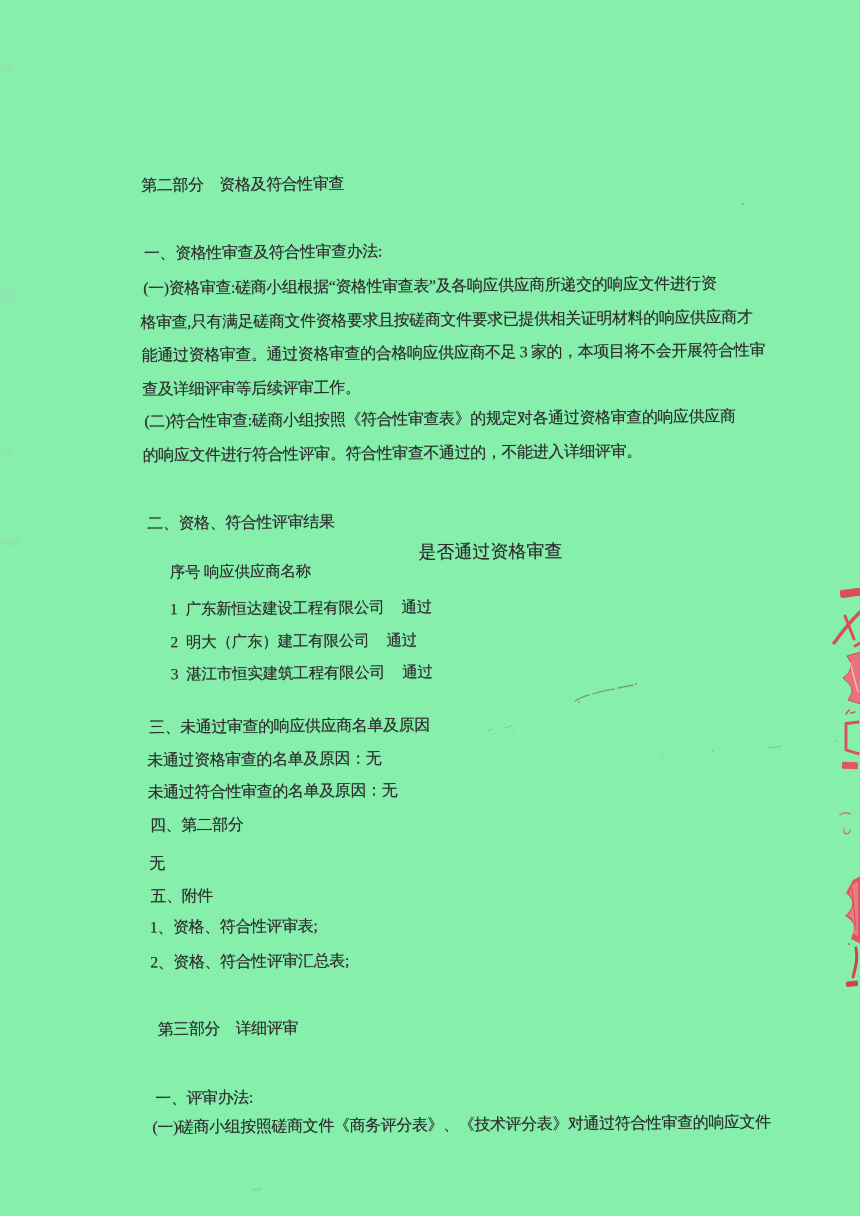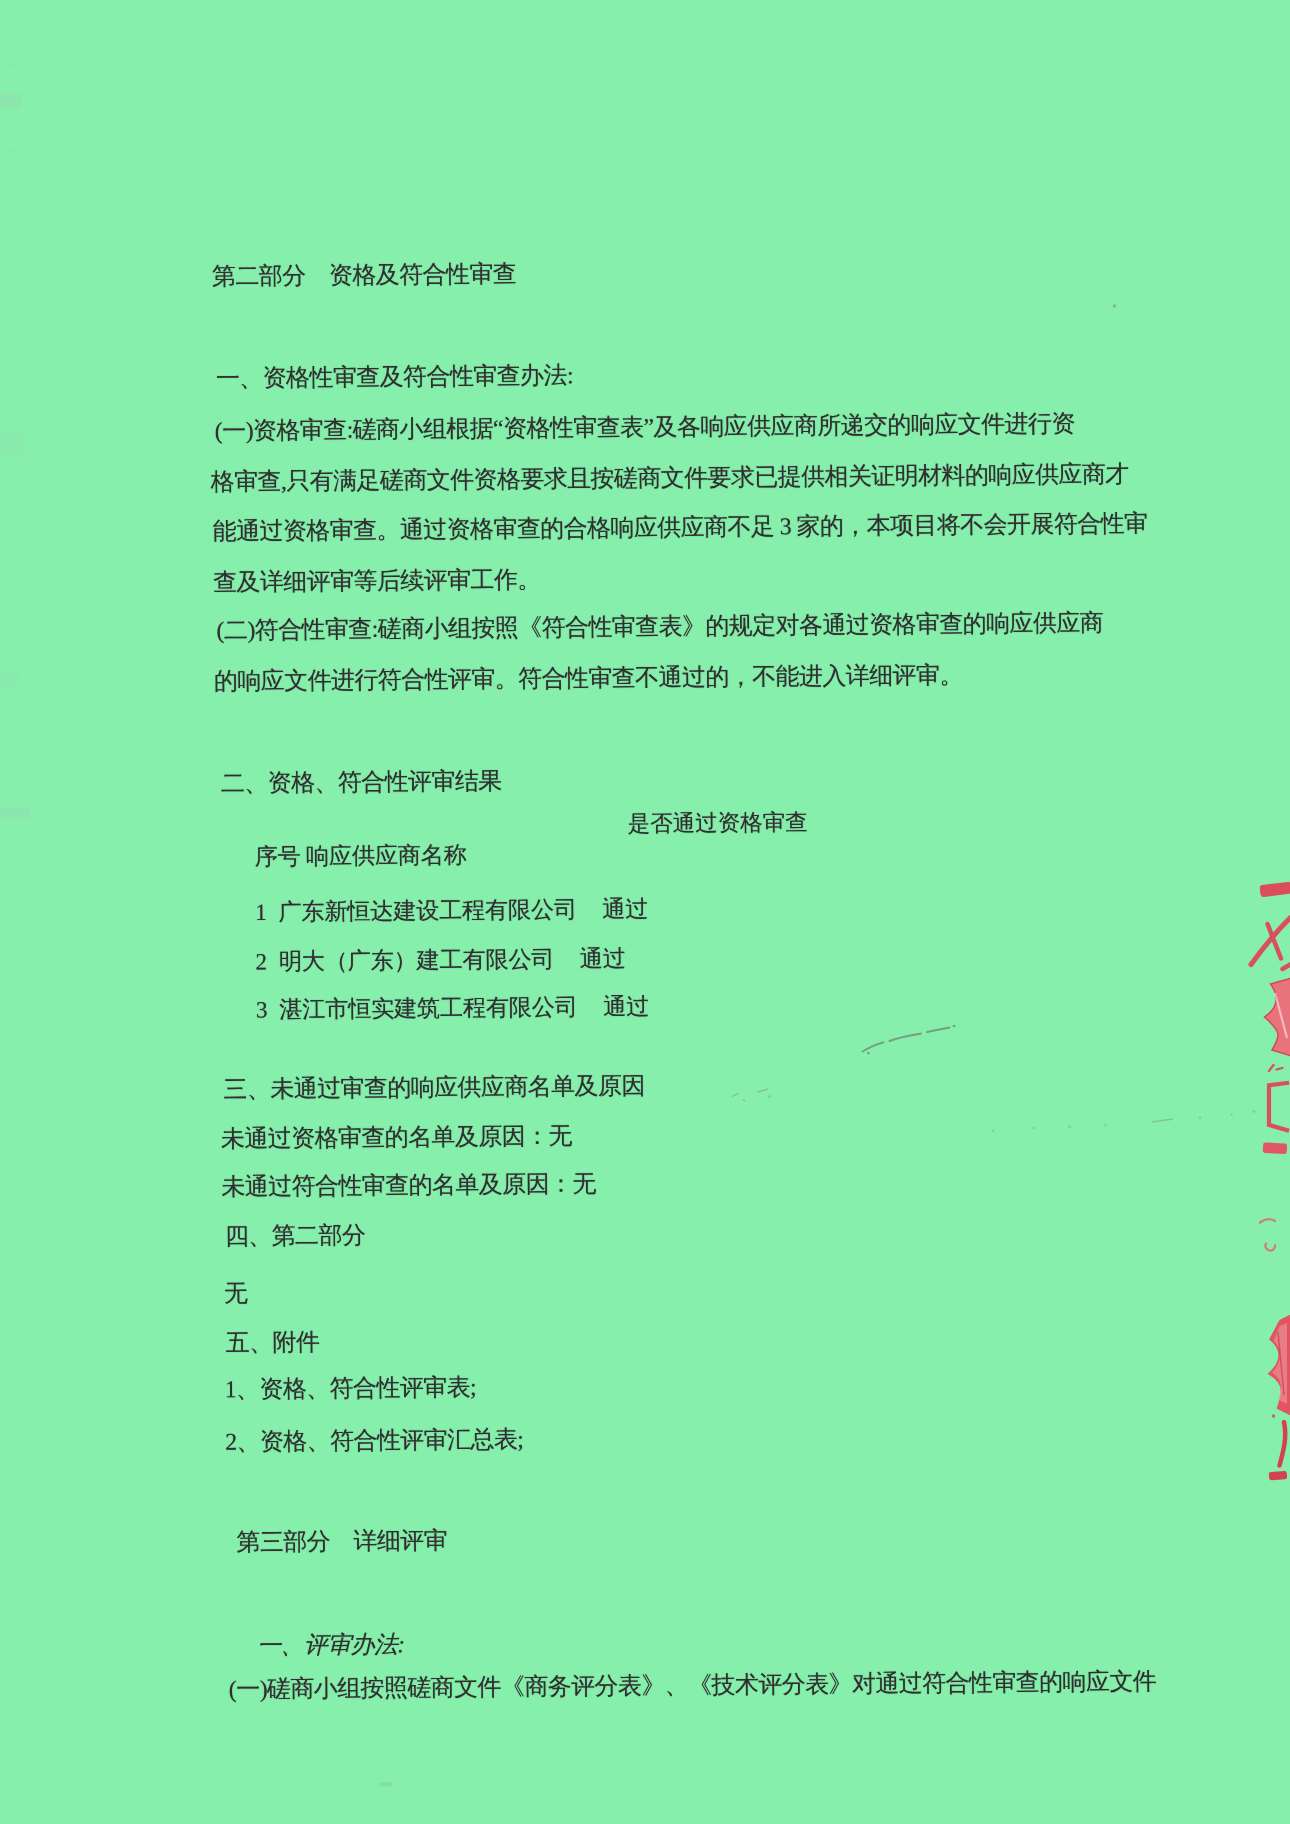--- a/index.html
+++ b/index.html
@@ -21,21 +21,21 @@
     white-space:pre;
     font-size:16px;
     letter-spacing:-0.4px;
     line-height:1.25;
     color:#2f2f2f;
     text-shadow:0 0 0.7px rgba(46,46,46,.55);
   }
   .t-row{font-size:15.5px;letter-spacing:-0.2px;}
   .t-row .row-no{margin-right:8px;}
   .t-row .row-result{margin-left:17px;}
-  .t-head-right{position:absolute;left:271px;top:0;font-size:15px;letter-spacing:0;}
+  .t-head-right{position:absolute;left:271px;top:0;font-size:18px;letter-spacing:0;}
   .marks{position:absolute;inset:0;pointer-events:none;}
 </style>
 </head>
 <body>
 
 <div class="page">
   <div class="content">
 
     <div class="line" style="top:173px;left:145px;">第二部分　资格及符合性审查</div>
 
@@ -71,21 +71,21 @@
     <div class="line" style="top:780px;left:146px;">未通过符合性审查的名单及原因：无</div>
 
     <div class="line" style="top:813px;left:148px;">四、第二部分</div>
     <div class="line" style="top:851px;left:147px;">无</div>
 
     <div class="line" style="top:884px;left:148px;font-family:Liberation Serif, serif;">五、附件</div>
     <div class="line" style="top:915px;left:147px;">1、资格、符合性评审表;</div>
     <div class="line" style="top:950px;left:147px;">2、资格、符合性评审汇总表;</div>
 
     <div class="line" style="top:1017px;left:154px;">第三部分　详细评审</div>
-    <div class="line" style="top:1086px;left:167px;font-style:italic;">一、评审办法:</div>
+    <div class="line" style="top:1086px;left:151px;">一、评审办法:</div>
     <div class="line" style="top:1115px;left:148px;">(一)磋商小组按照磋商文件《商务评分表》、《技术评分表》对通过符合性审查的响应文件</div>
   </div>
 
   <svg class="marks" width="860" height="1216" viewBox="0 0 860 1216">
 
     <g>
       <rect x="0" y="62" width="14" height="10" rx="3" fill="#a8c4b4" opacity="0.20"></rect>
       <rect x="5" y="42" width="4" height="2" fill="#9bb6a6" opacity="0.14"></rect>
       <rect x="3" y="100" width="5" height="2" fill="#9bb6a6" opacity="0.12"></rect>
       <rect x="0" y="288" width="16" height="15" rx="4" fill="#a8c4b4" opacity="0.13"></rect>

